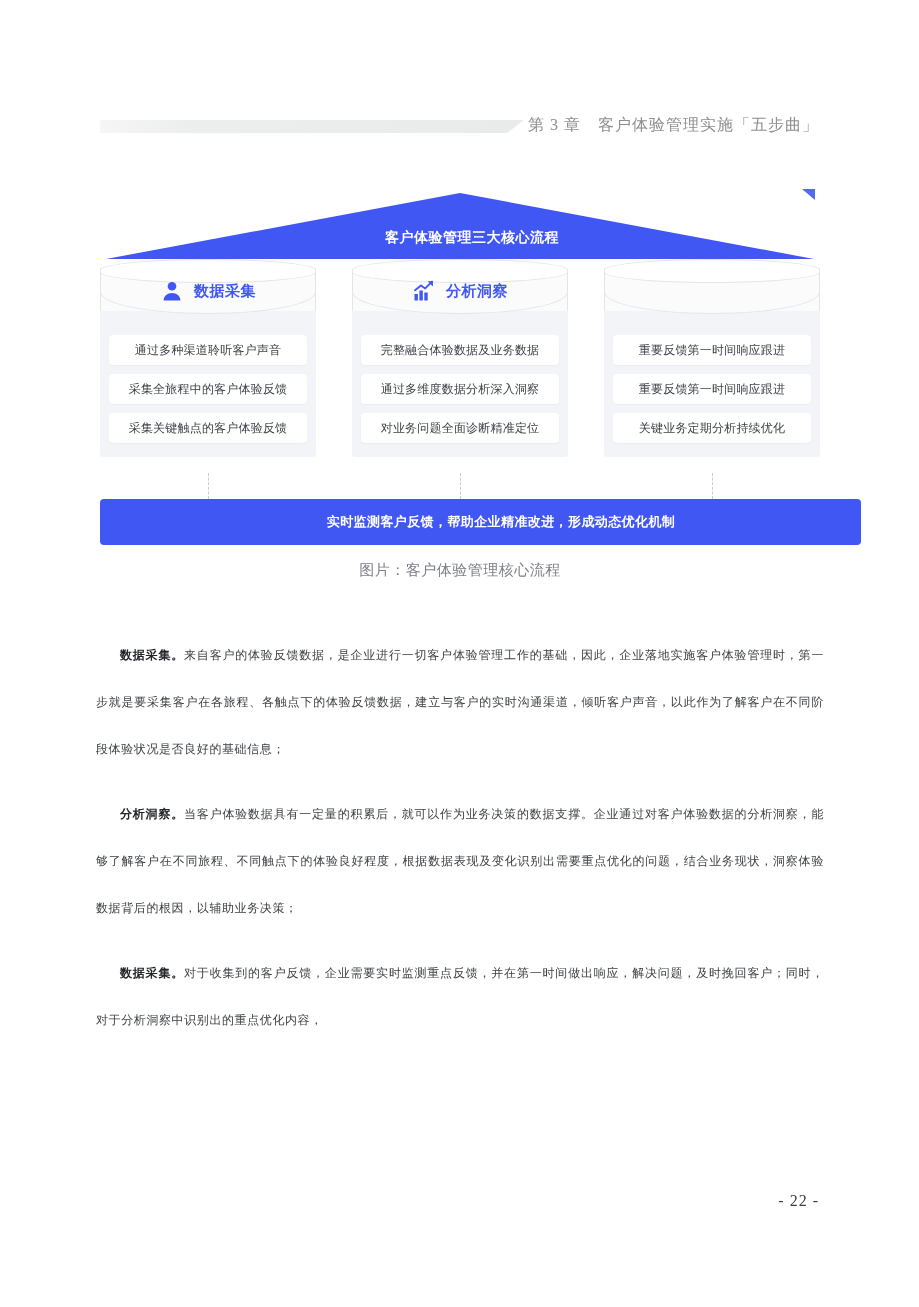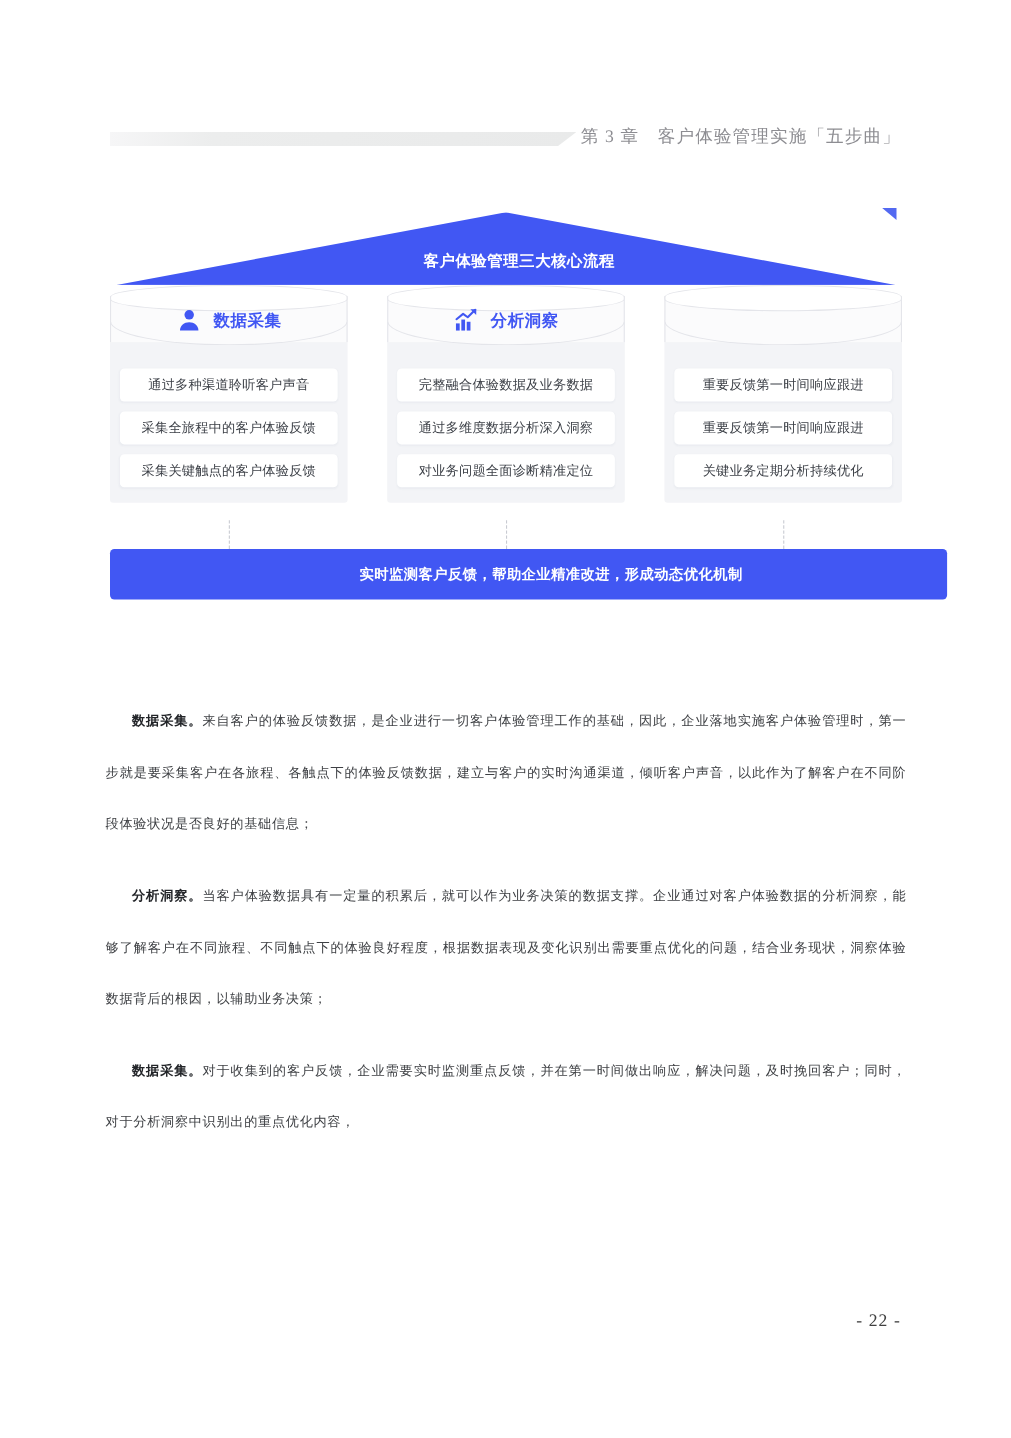--- a/index.html
+++ b/index.html
@@ -405,20 +405,21 @@
       <div class="conn-up-left"></div>
       <div class="conn-up-mid"></div>
       <div class="conn-up-right"></div>
       <div class="conn-h"></div>
       <div class="conn-down"></div>
       <div class="conn-arrow"></div>
     </div>
 
     <div class="bottom-bar">实时监测客户反馈，帮助企业精准改进，形成动态优化机制</div>
 
+    <div class="fig-caption">图片：客户体验管理核心流程</div>
   </div>
 
   <div class="body-copy">
     <p class="para"><b>数据采集。</b><span>来自客户的体验反馈数据，是企业进行一切客户体验管理工作的基础，因此，企业落地实施客户体验管理时，第一步就是要采集客户在各旅程、各触点下的体验反馈数据，建立与客户的实时沟通渠道，倾听客户声音，以此作为了解客户在不同阶段体验状况是否良好的基础信息；</span></p>
     <p class="para"><b>分析洞察。</b><span>当客户体验数据具有一定量的积累后，就可以作为业务决策的数据支撑。企业通过对客户体验数据的分析洞察，能够了解客户在不同旅程、不同触点下的体验良好程度，根据数据表现及变化识别出需要重点优化的问题，结合业务现状，洞察体验数据背后的根因，以辅助业务决策；</span></p>
     <p class="para"><b>数据采集。</b><span>对于收集到的客户反馈，企业需要实时监测重点反馈，并在第一时间做出响应，解决问题，及时挽回客户；同时，对于分析洞察中识别出的重点优化内容，</span></p>
   </div>
 
   <div class="page-number">- 22 -</div>
 

